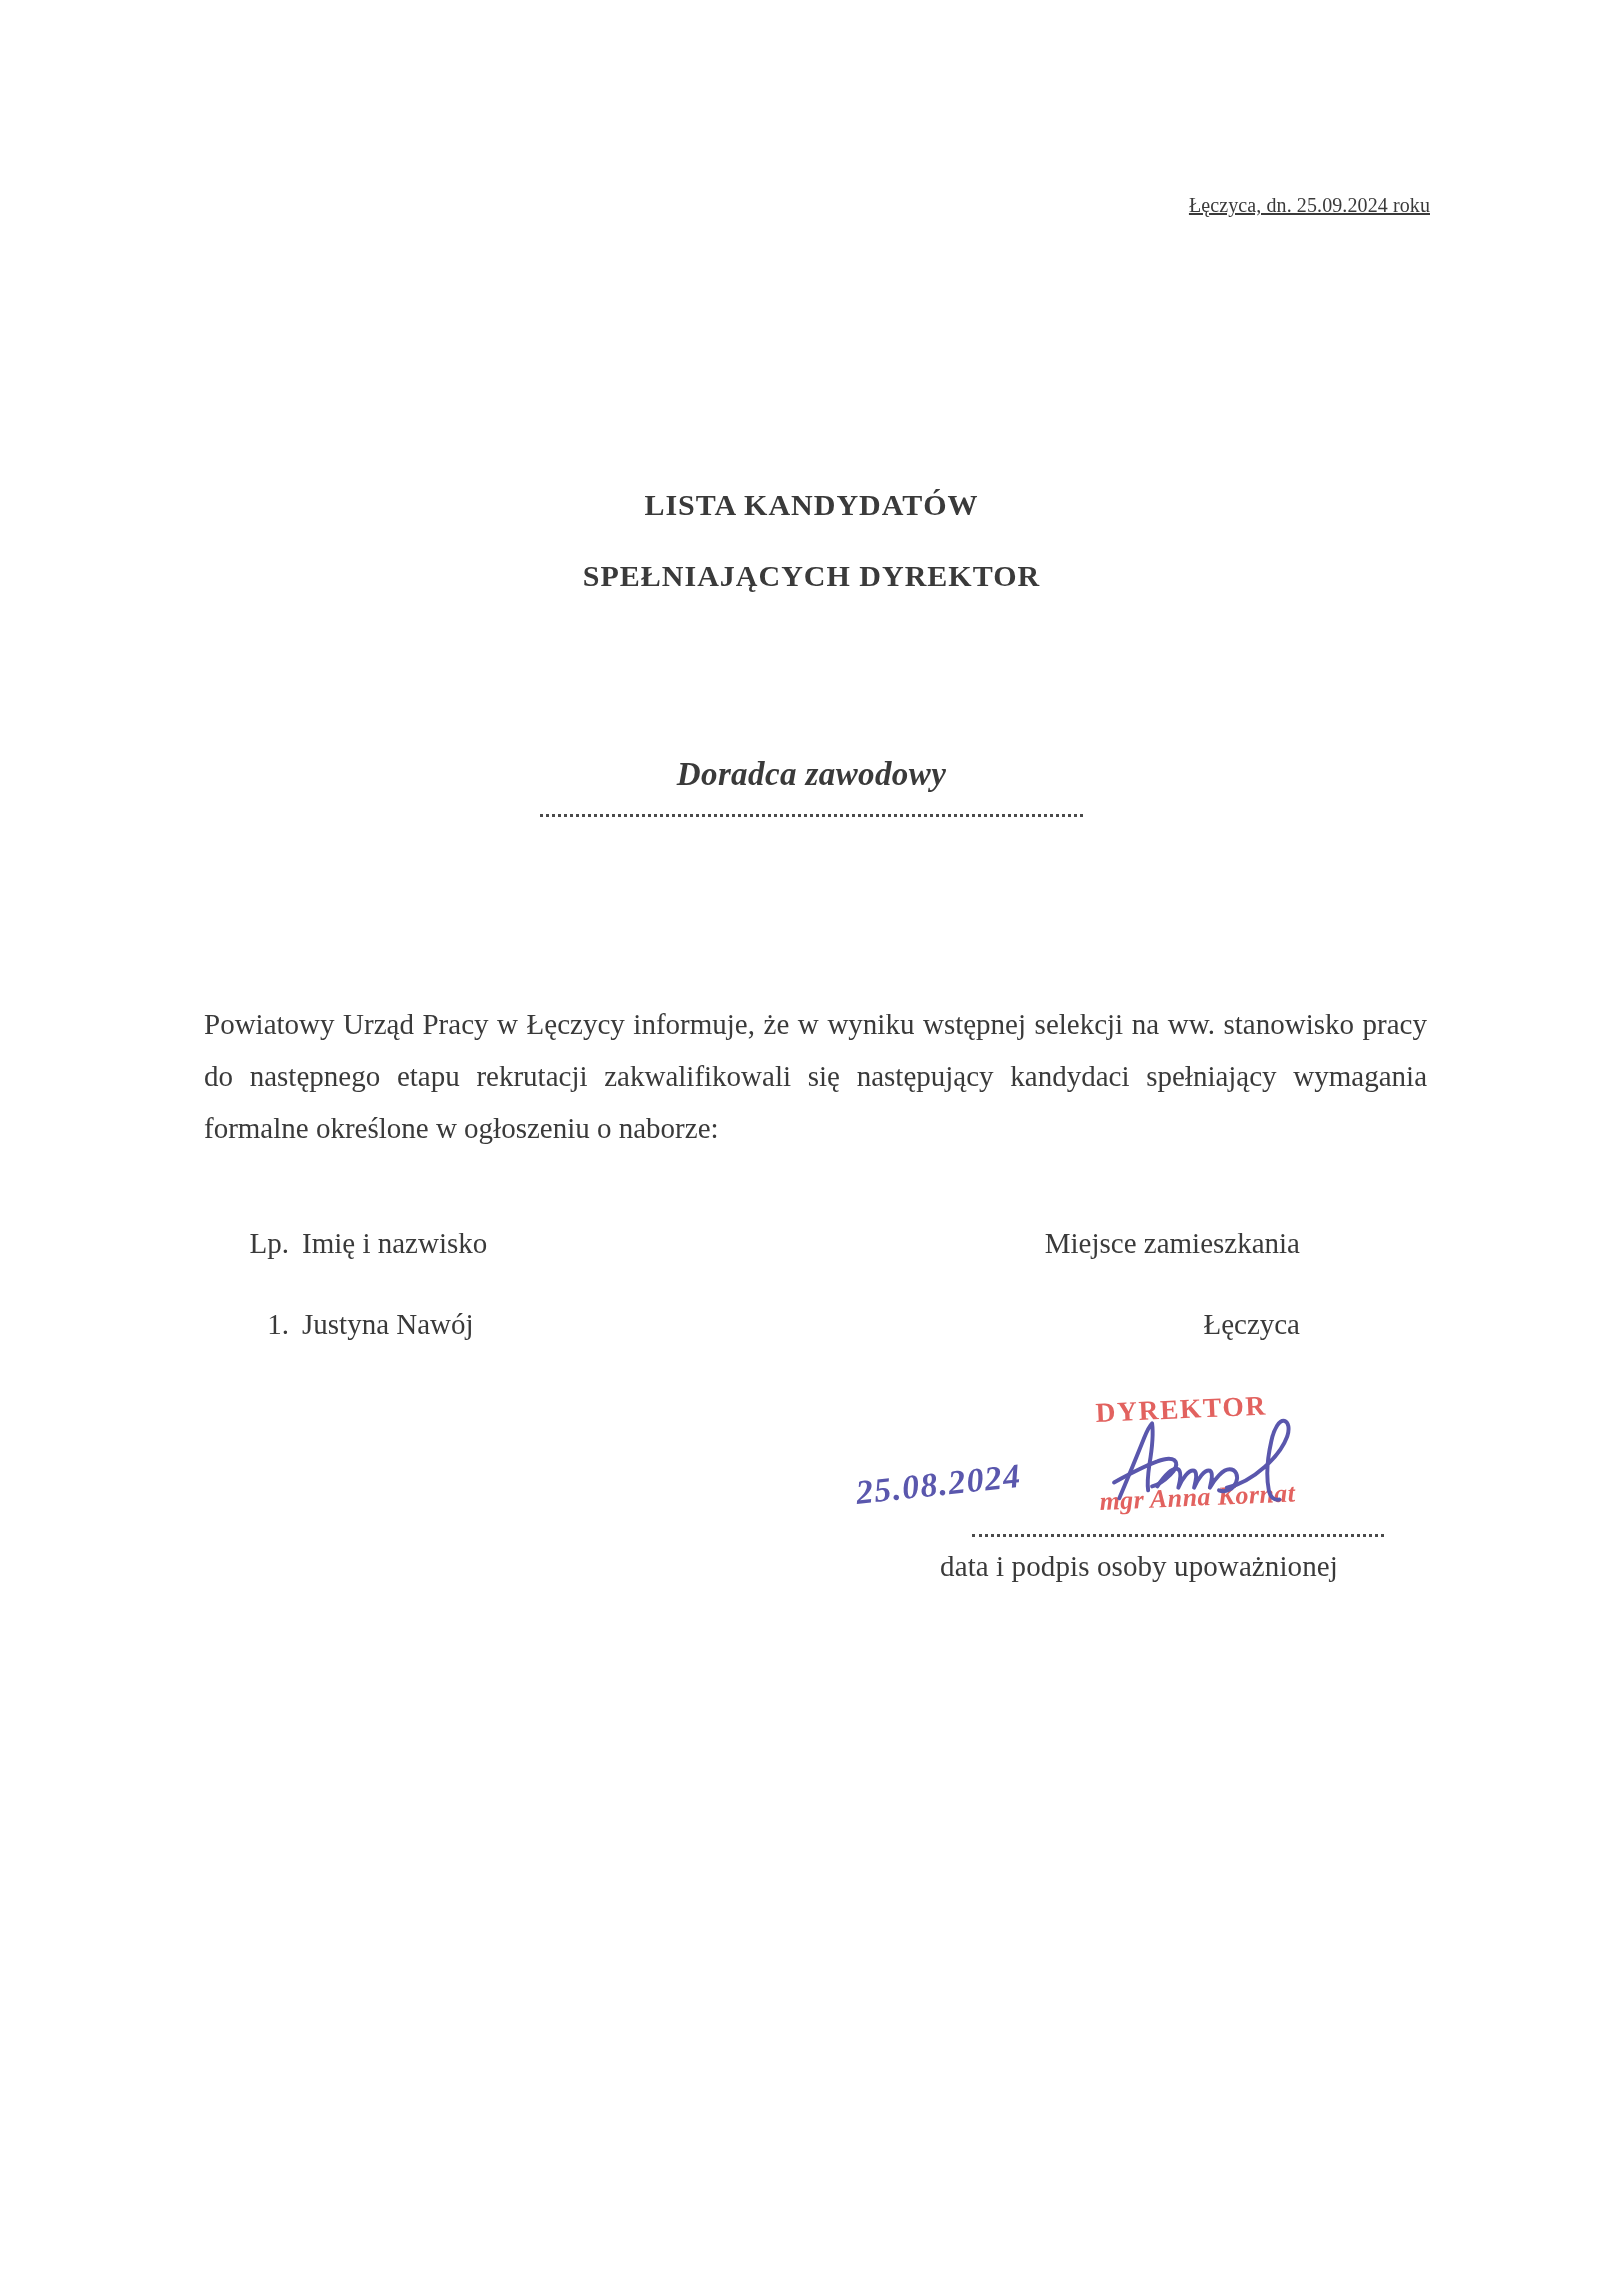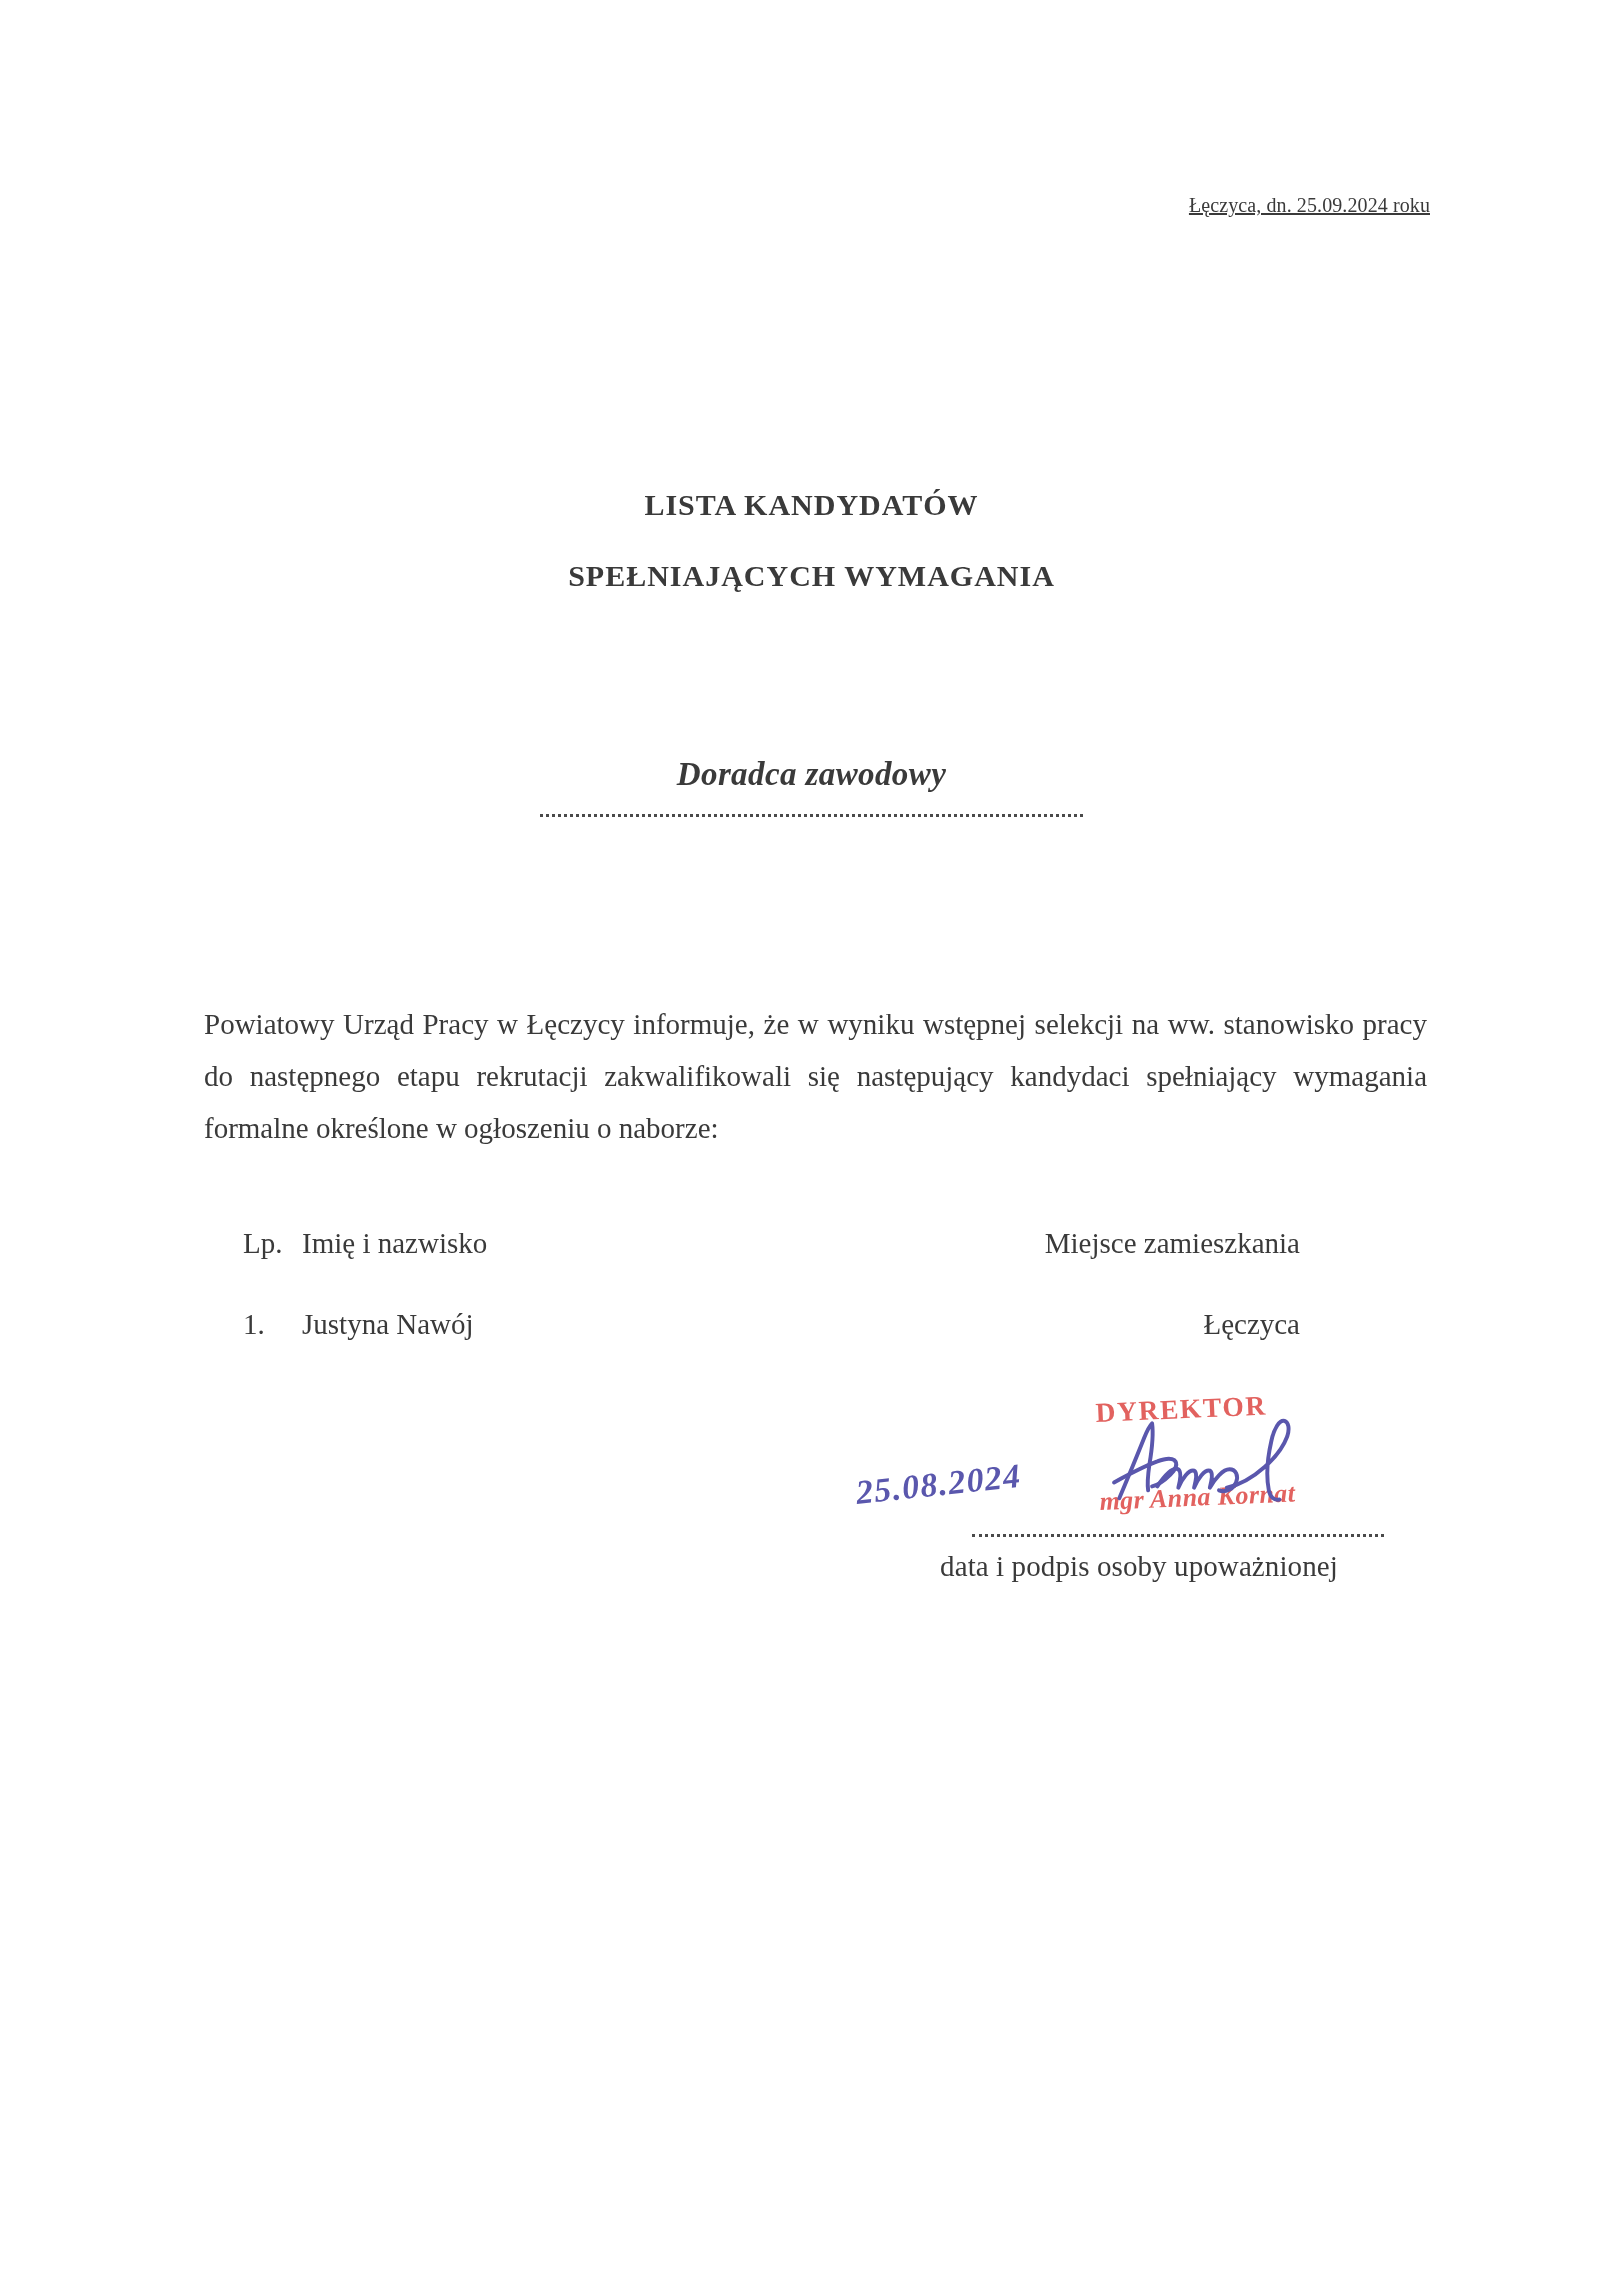--- a/index.html
+++ b/index.html
@@ -96,21 +96,21 @@
   }
   .cand-row {
     position: relative;
     height: 69px;
   }
   .col-no {
     position: absolute;
     left: 43px;
     top: 0;
     width: 46px;
-    text-align: left;
+    text-align: right;
     white-space: nowrap;
   }
   .col-name {
     position: absolute;
     left: 102px;
     top: 0;
     white-space: nowrap;
     font-family: Liberation Serif, serif;
   }
   .col-city {
@@ -199,21 +199,21 @@
 </style>
 </head>
 <body>
 
 <div class="page">
 
   <div class="date-line">Łęczyca, dn. 25.09.2024 roku</div>
 
   <div class="title-block">
     <div class="title-line">LISTA KANDYDATÓW</div>
-    <div class="title-line">SPEŁNIAJĄCYCH WYMAGANIA</div>
+    <div class="title-line">SPEŁNIAJĄCYCH DYREKTOR</div>
   </div>
 
   <div class="position-block">
     <div class="position-name">Doradca zawodowy</div>
     <span class="dotline"></span>
   </div>
 
   <div class="body-paragraph">
     <p>Powiatowy Urząd Pracy w Łęczycy informuje, że w wyniku wstępnej selekcji na ww. stanowisko pracy do następnego etapu rekrutacji zakwalifikowali się następujący kandydaci spełniający wymagania formalne określone w ogłoszeniu o naborze:</p>
   </div>

